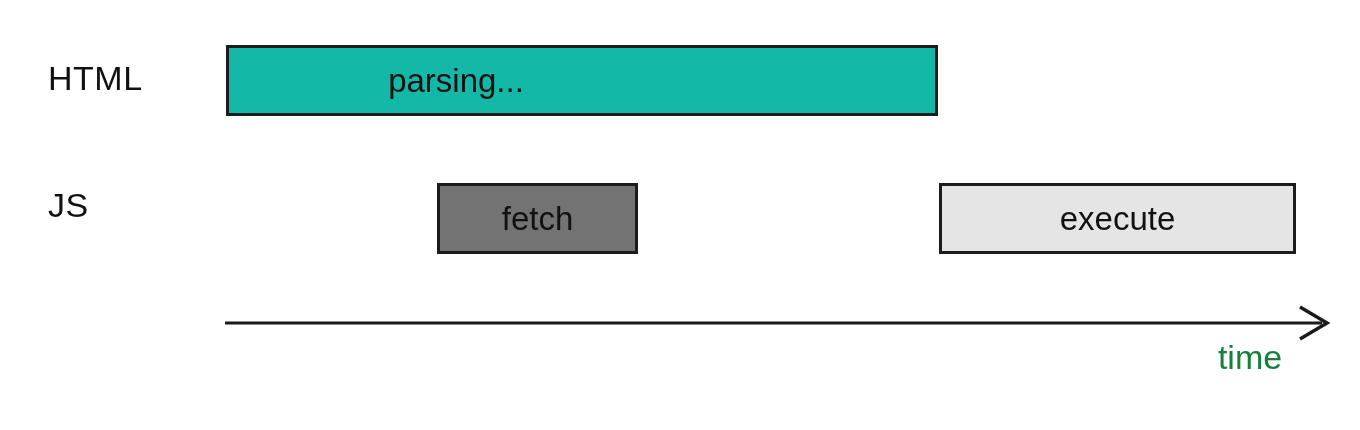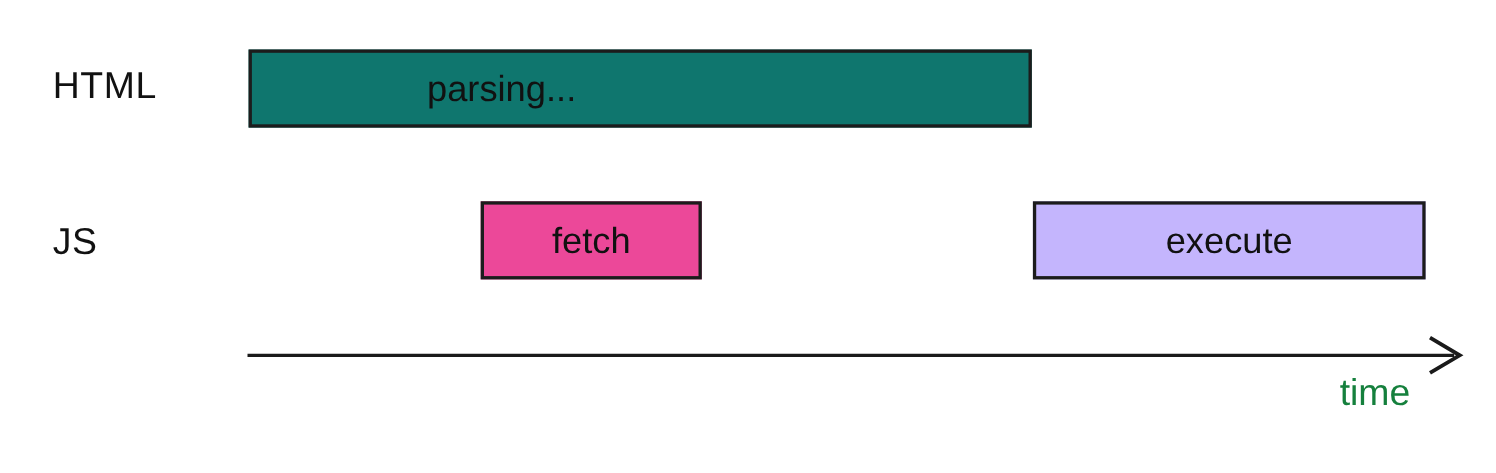--- a/index.html
+++ b/index.html
@@ -21,21 +21,21 @@
     left: 48px;
     height: 71px;
     display: flex;
     align-items: center;
     font-size: 34px;
     letter-spacing: 0.5px;
     color: #111111;
     white-space: nowrap;
   }
   #row-label-html { top: 43px; }
-  #row-label-js   { top: 185px; }
+  #row-label-js   { top: 170px; }
 
   .bar {
     position: absolute;
     box-sizing: border-box;
     border: 3px solid #1c1c1c;
     height: 71px;
   }
   #bar-parsing { left: 226px; top: 45px;  width: 712px; }
   #bar-fetch   { left: 437px; top: 183px; width: 201px; }
   #bar-execute { left: 939px; top: 183px; width: 357px; }
@@ -74,31 +74,31 @@
     color: #15803d;
   }
 </style>
 </head>
 <body>
 
 <div id="canvas">
 
   <div class="row-label" id="row-label-html">HTML</div>
 
-  <div class="bar" id="bar-parsing" style="background: #0f766e;">
+  <div class="bar" id="bar-parsing" style="background: #14b8a6;">
     <span class="bar-text start">parsing...</span>
   </div>
 
   <div class="row-label" id="row-label-js">JS</div>
 
-  <div class="bar" id="bar-fetch" style="background: #ec4899;">
+  <div class="bar" id="bar-fetch" style="background: #737373;">
     <span class="bar-text full">fetch</span>
   </div>
 
-  <div class="bar" id="bar-execute" style="background: #c4b5fd;">
+  <div class="bar" id="bar-execute" style="background: #e5e5e5;">
     <span class="bar-text full">execute</span>
   </div>
 
   <svg id="time-axis-svg" width="1360" height="430" viewBox="0 0 1360 430">
     <line x1="225" y1="323" x2="1322" y2="323" stroke-width="3" stroke="#1a1a1a"></line>
     <polyline points="1300,307 1327,323 1300,339" fill="none" stroke-width="3.5" stroke-linejoin="miter" stroke="#1a1a1a"></polyline>
   </svg>
 
   <div id="time-axis-label">time</div>
 

